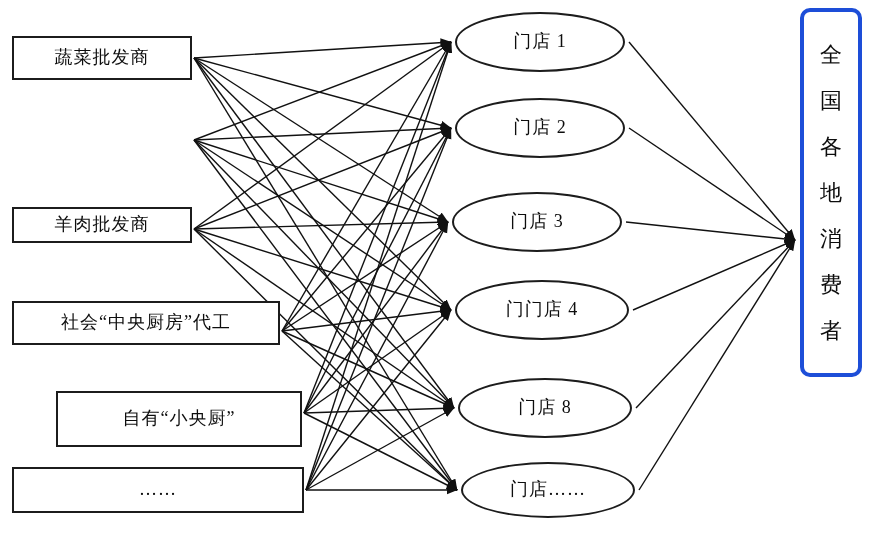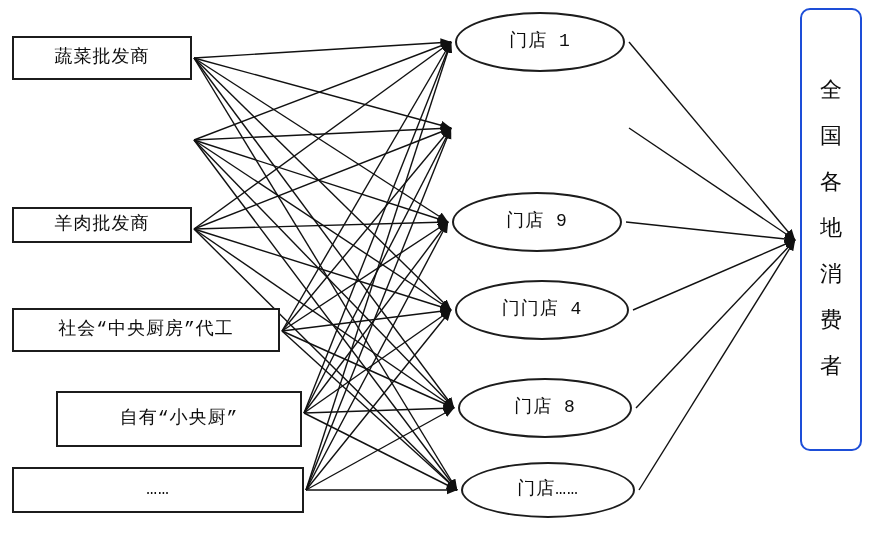--- a/index.html
+++ b/index.html
@@ -1,43 +1,43 @@
 <!DOCTYPE html>
 <html><head>
 <meta charset="utf-8">
 <style>
   html,body{margin:0;padding:0;background:#ffffff;}
   .stage{
     position:relative;
     width:875px;height:536px;
     background:#ffffff;
-    font-family:Liberation Mono, monospace;
+    font-family:Liberation Serif, serif;
     overflow:hidden;
   }
   .edges-svg{position:absolute;left:0;top:0;}
   .node{
     position:absolute;
     background:#ffffff;
     border:2px solid #1c1c1c;
     display:flex;
     align-items:center;
     justify-content:center;
     box-sizing:border-box;
     color:#0d0d0d;
     font-size:18px;
     letter-spacing:1px;
     text-align:center;
     line-height:1.2;
   }
   .ellipse{border-radius:50%;}
   .consumer{
     position:absolute;
-    left:800px;top:8px;width:62px;height:443px;
+    left:800px;top:8px;width:62px;height:369px;
     background:#ffffff;
-    border:2px solid #1d4ed8;
+    border:4px solid #1d4ed8;
     border-radius:10px;
     box-sizing:border-box;
     display:flex;
     align-items:center;
     justify-content:center;
   }
   .consumer-label{
     width:26px;
     font-size:22px;
     line-height:46px;
@@ -100,35 +100,38 @@
       <line x1="636" y1="408" x2="795" y2="240" stroke="#111111" stroke-width="1.4" marker-end="url(#arrowhead)"></line>
       <line x1="639" y1="490" x2="795" y2="240" stroke="#111111" stroke-width="1.4" marker-end="url(#arrowhead)"></line>
     </svg>
 
   <div class="node" style="left:12px;top:36px;width:180px;height:44px">
     <span>蔬菜批发商</span>
   </div>
   <div class="node" style="left:12px;top:207px;width:180px;height:36px">
     <span>羊肉批发商</span>
   </div>
-  <div class="node" style="left:12px;top:308px;width:268px;height:44px">
+  <div class="node" style="left:12px;top:301px;width:268px;height:44px">
     <span>社会“中央厨房”代工</span>
   </div>
   <div class="node" style="left:56px;top:391px;width:246px;height:56px">
     <span>自有“小央厨”</span>
   </div>
   <div class="node" style="left:12px;top:467px;width:292px;height:46px">
     <span>……</span>
   </div>
 
   <div class="node ellipse" style="left:455px;top:12px;width:170px;height:60px">
     <span>门店 1</span>
   </div>
+  <div class="node ellipse" style="left:455px;top:98px;width:170px;height:60px">
+    <span>门店 2</span>
+  </div>
   <div class="node ellipse" style="left:452px;top:192px;width:170px;height:60px">
-    <span>门店 9</span>
+    <span>门店 3</span>
   </div>
   <div class="node ellipse" style="left:455px;top:280px;width:174px;height:60px">
     <span>门门店 4</span>
   </div>
   <div class="node ellipse" style="left:458px;top:378px;width:174px;height:60px">
     <span>门店 8</span>
   </div>
   <div class="node ellipse" style="left:461px;top:462px;width:174px;height:56px">
     <span>门店……</span>
   </div>

